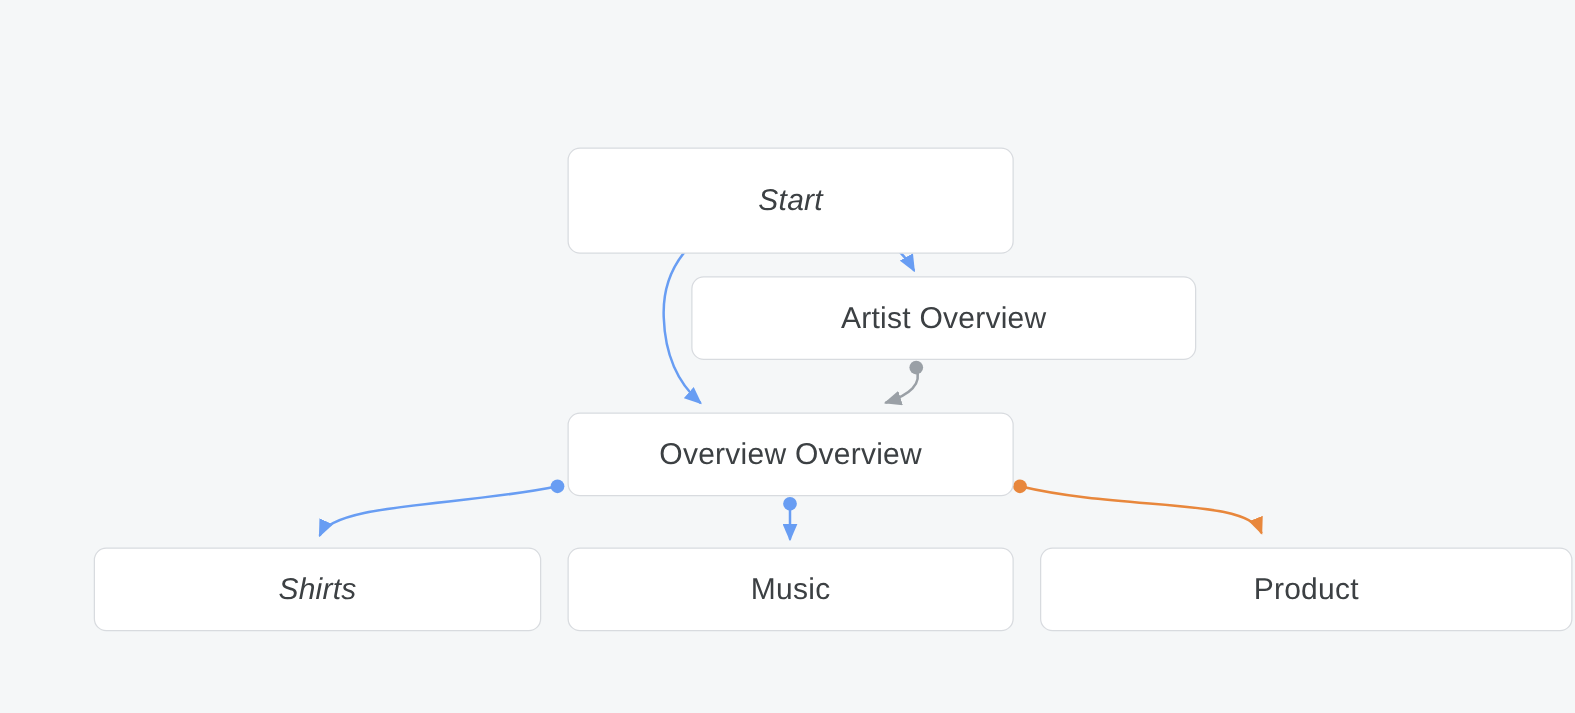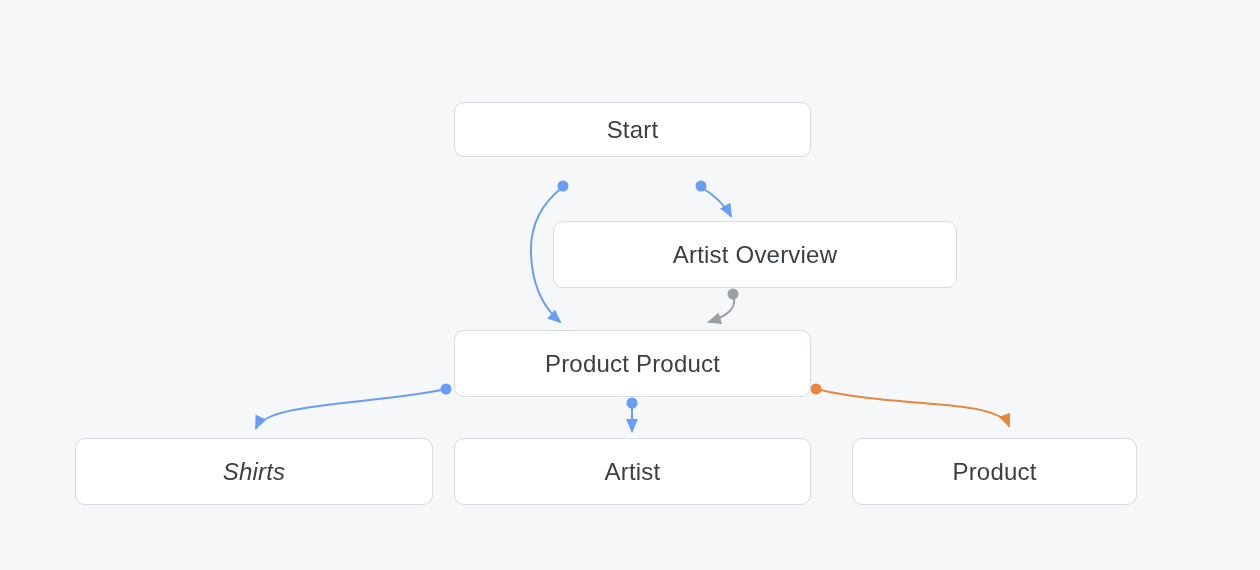--- a/index.html
+++ b/index.html
@@ -41,26 +41,26 @@
     border-radius: 10px;
     display: flex;
     align-items: center;
     justify-content: center;
     color: #3c4043;
     font-size: 24px;
     font-weight: 500;
     letter-spacing: 0.2px;
     cursor: pointer;
   }
-  #node-start            { left: 454px; top: 102px; width: 357px; height: 55px; }
+  #node-start            { left: 454px; top: 118px; width: 357px; height: 85px; font-style: italic; }
   #node-artist-overview  { left: 553px; top: 221px; width: 404px; height: 67px; }
   #node-product-overview { left: 454px; top: 330px; width: 357px; height: 67px; }
   #node-shirts           { left:  75px; top: 438px; width: 358px; height: 67px; font-style: italic; }
   #node-music            { left: 454px; top: 438px; width: 357px; height: 67px; }
-  #node-product          { left: 852px; top: 438px; width: 285px; height: 67px; }
+  #node-product          { left: 832px; top: 438px; width: 426px; height: 67px; }
 </style>
 </head>
 <body>
 
 <div class="canvas">
 
   <svg class="edges-layer" width="1260" height="570" viewBox="0 0 1260 570">
     <defs>
       <marker id="arrow-blue" markerUnits="userSpaceOnUse" markerWidth="14" markerHeight="12" refX="12" refY="6" orient="auto">
         <path d="M0,0 L14,6 L0,12 Z" fill="#689df3"></path>
@@ -106,28 +106,28 @@
 
   <div class="flow-node" id="node-start">
     <span>Start</span>
   </div>
 
   <div class="flow-node" id="node-artist-overview">
     <span>Artist Overview</span>
   </div>
 
   <div class="flow-node" id="node-product-overview">
-    <span>Product Product</span>
+    <span>Overview Overview</span>
   </div>
 
   <div class="flow-node" id="node-shirts">
     <span>Shirts</span>
   </div>
 
   <div class="flow-node" id="node-music">
-    <span>Artist</span>
+    <span>Music</span>
   </div>
 
   <div class="flow-node" id="node-product">
     <span>Product</span>
   </div>
 
 </div>
 
 </body></html>

